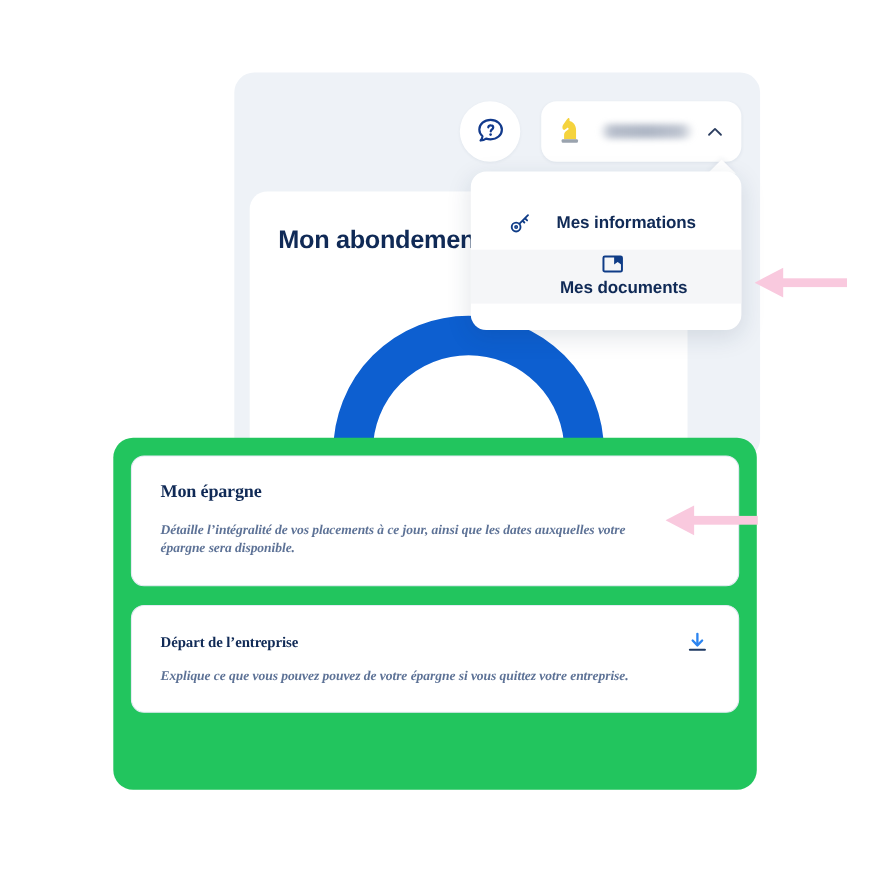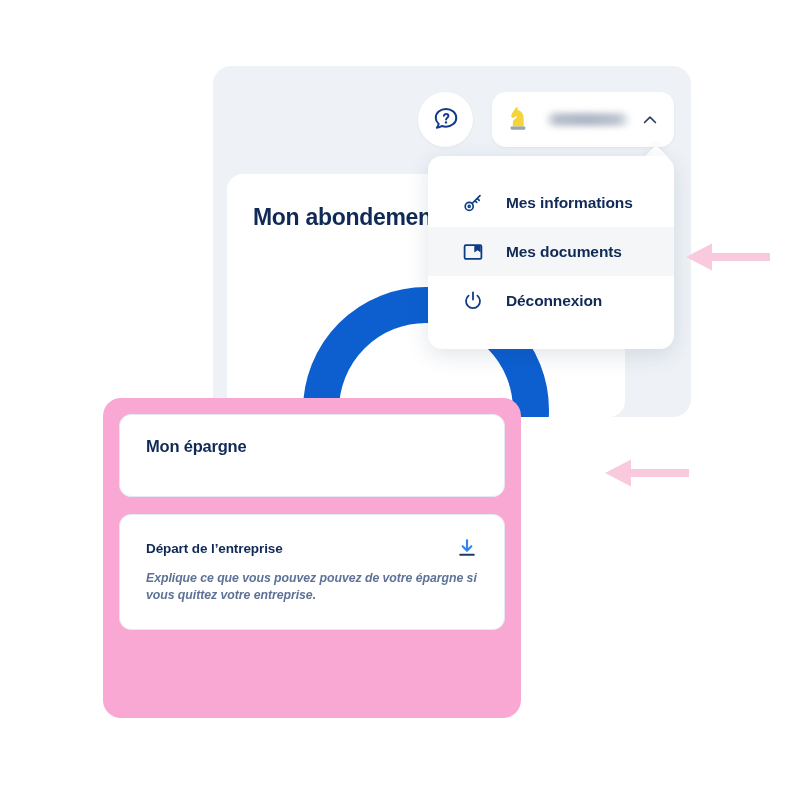--- a/index.html
+++ b/index.html
@@ -107,21 +107,21 @@
     border-bottom: 13px solid #ffffff;
     filter: drop-shadow(0 -2px 2px rgba(23,43,77,0.05));
   }
   .menu-item {
     display: flex;
     align-items: center;
     height: 49px;
     padding-left: 32px;
     cursor: pointer;
   }
-  .menu-item.is-active { background: #f5f6f8; }
+  .menu-item.is-active { background: #f5f6f8; flex-direction: column; }
   .menu-icon {
     width: 26px;
     height: 26px;
     flex: 0 0 auto;
     margin-right: 20px;
     display: flex;
     align-items: center;
     justify-content: center;
   }
   .menu-label {
@@ -159,25 +159,26 @@
     top: 105px;
     width: 262px;
     height: 262px;
   }
 
   
   .documents-panel {
     position: absolute;
     left: 103px;
     top: 398px;
-    width: 418px;
+    width: 585px;
     height: 320px;
-    background: #f9a8d4;
+    background: #22c55e;
     border-radius: 18px;
     padding: 16px;
+    font-family: Liberation Serif, serif;
   }
   .doc-card {
     background: #ffffff;
     border: 1px solid #e4eaf4;
     border-radius: 12px;
     padding: 22px 26px 24px 26px;
     position: relative;
   }
   .doc-card + .doc-card { margin-top: 17px; }
   .doc-card-title {
@@ -273,35 +274,27 @@
   <div class="menu-item is-active">
     <span class="menu-icon">
       <svg width="24" height="24" viewBox="0 0 24 24">
         <path d="M3.6 6.4c0-.7.6-1.3 1.3-1.3h14.2c.7 0 1.3.6 1.3 1.3v11.2c0 .7-.6 1.3-1.3 1.3H4.9c-.7 0-1.3-.6-1.3-1.3z" fill="none" stroke="#0f3c87" stroke-width="1.8"></path>
         <path d="M13.3 5.1h6.4v7.3l-3.2-2.2-3.2 2.2z" fill="#0f3c87"></path>
       </svg>
     </span>
     <span class="menu-label">Mes documents</span>
   </div>
 
-  <div class="menu-item">
-    <span class="menu-icon">
-      <svg width="24" height="24" viewBox="0 0 24 24">
-        <path d="M7.6 6.6a7 7 0 1 0 8.8 0" fill="none" stroke="#0f3c87" stroke-width="1.8" stroke-linecap="round"></path>
-        <path d="M12 3.4v7.1" fill="none" stroke="#0f3c87" stroke-width="1.8" stroke-linecap="round"></path>
-      </svg>
-    </span>
-    <span class="menu-label">Déconnexion</span>
-  </div>
 </div>
 
 <div class="documents-panel">
 
   <div class="doc-card">
     <div class="doc-card-title">Mon épargne</div>
+    <div class="doc-desc">Détaille l’intégralité de vos placements à ce jour, ainsi que les dates auxquelles votre épargne sera disponible.</div>
   </div>
 
   <div class="doc-card">
     <div class="doc-row">
       <span class="doc-row-label">Départ de l’entreprise</span>
       <svg class="download-button" viewBox="0 0 24 24">
         <path d="M12 3.5v10.4" fill="none" stroke="#2b84f0" stroke-width="2.3" stroke-linecap="round"></path>
         <path d="M7.3 10.1 12 15l4.7-4.9" fill="none" stroke="#2b84f0" stroke-width="2.3" stroke-linecap="round" stroke-linejoin="round"></path>
         <path d="M4.6 19.3h14.8" fill="none" stroke="#1f3a63" stroke-width="2.2" stroke-linecap="round"></path>
       </svg>

